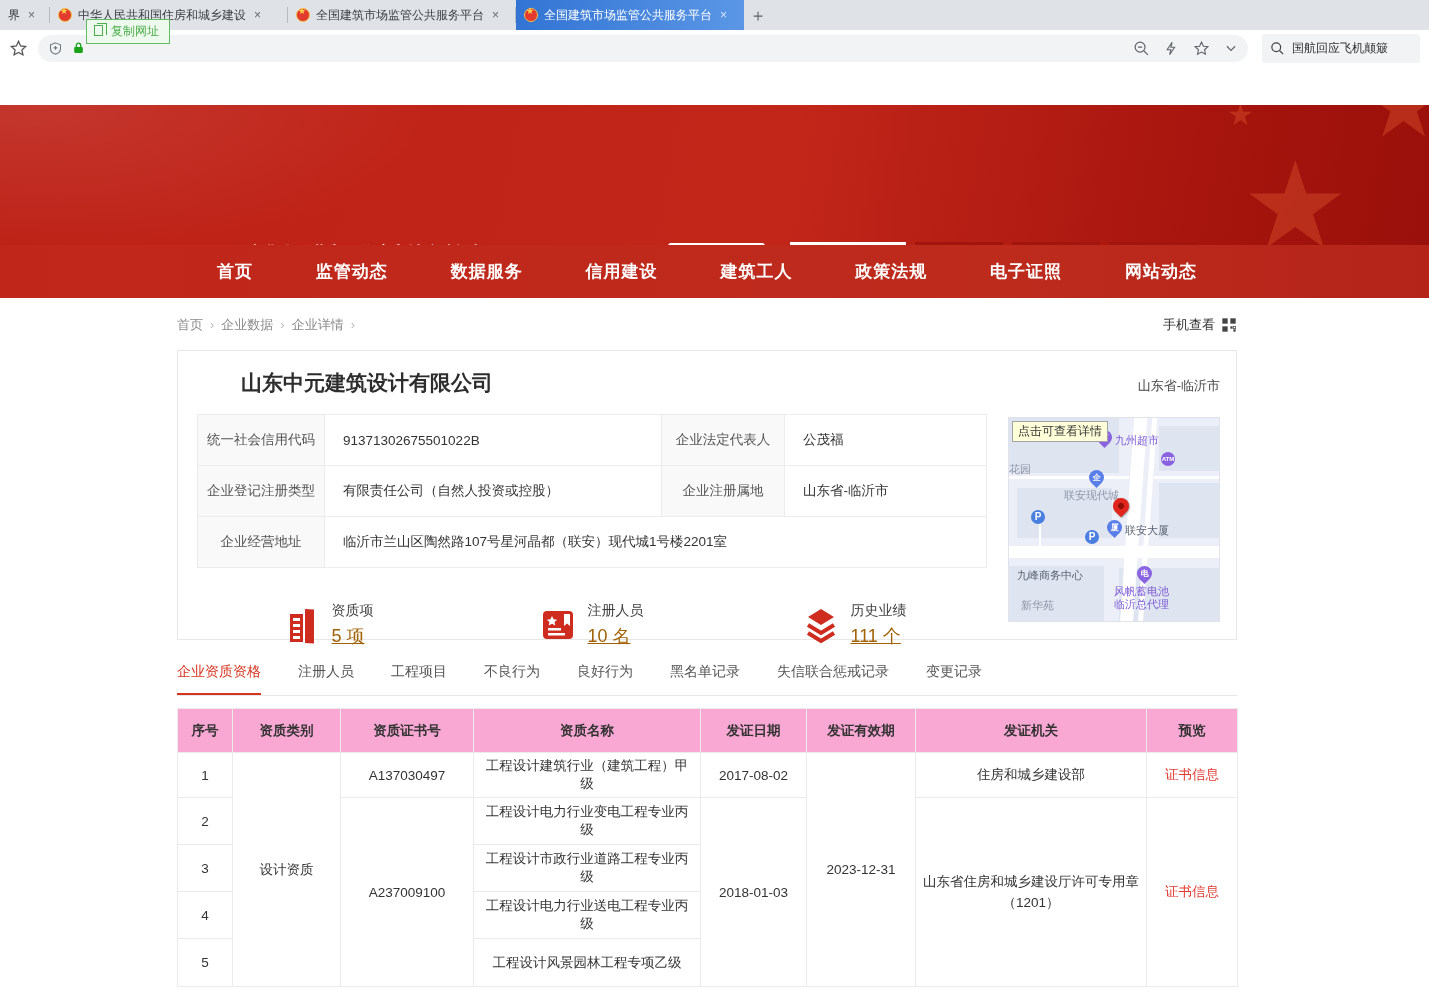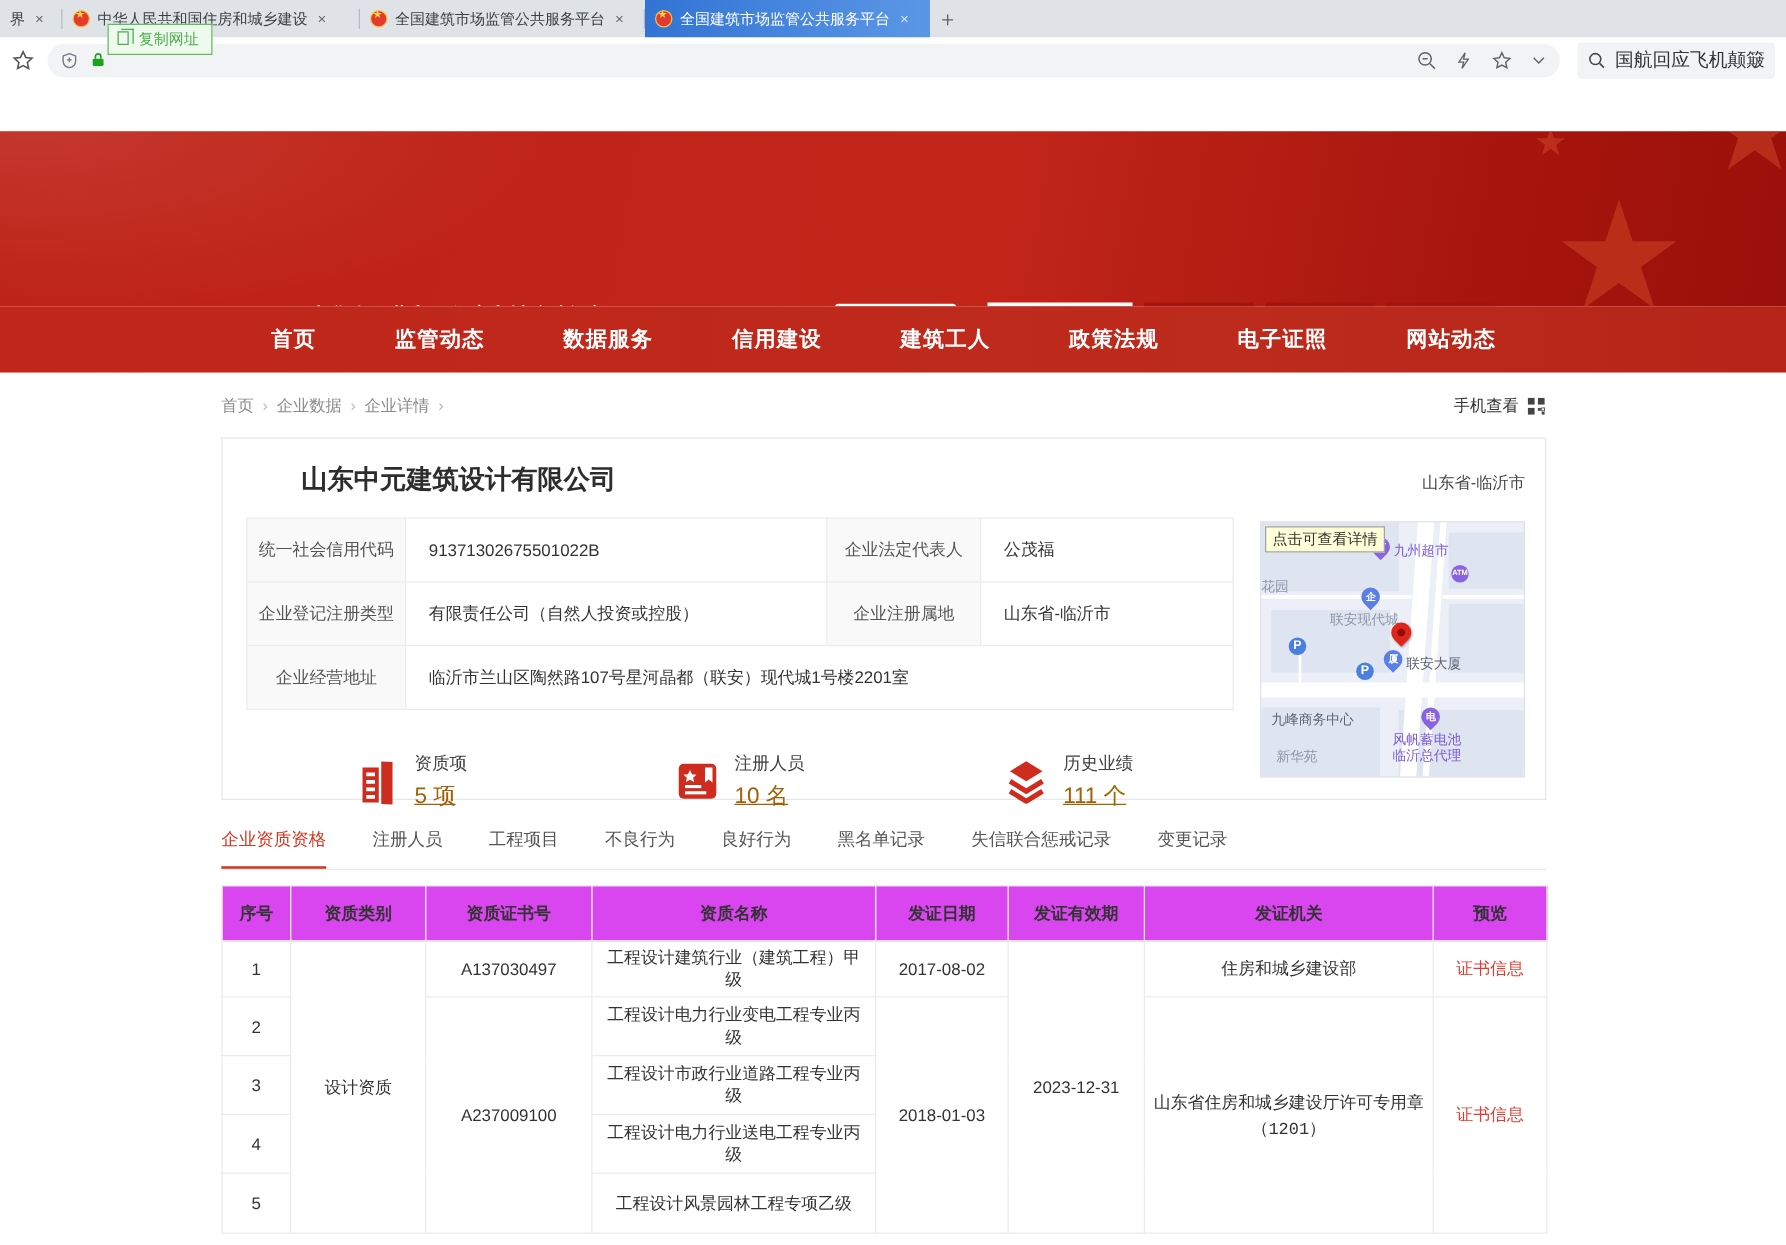--- a/index.html
+++ b/index.html
@@ -22,21 +22,21 @@
 
   .urlrow { position:absolute; left:0; top:30px; width:1429px; height:36px; background:#fff; display:flex; align-items:center; }
   .bm-star { margin:0 10px 0 9px; color:#555; }
   .addressbar { position:relative; width:1210px; height:27px; background:#f1f3f5; border-radius:15px; display:flex; align-items:center; padding:0 10px; }
   .addressbar .url { font-size:14px; margin-left:8px; white-space:nowrap; overflow:hidden; }
   .url .proto { color:#18a018; }
   .url .host { color:#29313a; }
   .url .path { color:#7b828b; }
   .abar-right { margin-left:auto; display:flex; align-items:center; gap:14px; color:#5f6368; }
   .quickbox { margin-left:14px; width:158px; height:29px; background:#f1f3f5; display:flex; align-items:center; gap:7px; padding:0 8px; border-radius:3px; }
-  .quickbox span { font-size:15px; color:#333; white-space:nowrap; }
+  .quickbox span { font-size:12px; color:#333; white-space:nowrap; }
   svg.ic { display:block; }
 
   
   .banner { position:absolute; left:0; top:105px; width:1429px; height:140px; background:linear-gradient(100deg,#bd2015 0%,#c22619 55%,#a5140d 85%,#9a100a 100%); overflow:hidden; }
   .banner .shine { position:absolute; inset:0; background:radial-gradient(ellipse 700px 260px at 2% 0%,rgba(255,255,255,.10),transparent 60%); }
   .deco-star { position:absolute; color:#d8502c; opacity:.45; line-height:1; user-select:none; }
   .navbar { position:absolute; left:0; top:245px; width:1429px; height:53px; background:linear-gradient(90deg,#c1261a,#bd2b1d 70%,#b42418); }
   .navinner { position:absolute; left:177px; top:0; width:1060px; height:53px; display:flex; align-items:center; justify-content:space-between; padding:0 40px; }
   .navitem { color:#fff; font-size:17px; font-weight:700; letter-spacing:1px; cursor:pointer; }
 
@@ -86,24 +86,24 @@
   .pcircle { position:absolute; width:14px; height:14px; border-radius:50%; background:#4a7fe0; color:#fff; font-size:10px; font-weight:700; text-align:center; line-height:14px; }
   .redpin { position:absolute; width:16px; height:16px; background:#e0261c; border-radius:50% 50% 50% 0; transform:rotate(-45deg); box-shadow:0 1px 2px rgba(0,0,0,.4); }
   .redpin::after { content:""; position:absolute; left:5px; top:5px; width:6px; height:6px; border-radius:50%; background:#8f0f08; }
 
   .tabsrow { position:absolute; left:177px; top:663px; width:1060px; display:flex; gap:37px; border-bottom:1px solid #e8e8e8; height:33px; }
   .ctab { font-size:14px; color:#555; cursor:pointer; padding-bottom:12px; }
   .ctab.active { color:#d5341f; border-bottom:2px solid #d5341f; font-weight:500; }
 
   table.qtbl { position:absolute; left:177px; top:708px; width:1060px; border-collapse:collapse; table-layout:fixed; }
   table.qtbl th, table.qtbl td { border:1px solid #ebebeb; font-size:13.5px; color:#333; text-align:center; padding:4px 6px; }
-  table.qtbl th { background:#d946ef; font-weight:700; height:44px; }
+  table.qtbl th { background:#f9a8d4; font-weight:700; height:44px; }
   table.qtbl td { height:45px; }
   .rlink { color:#e23c31; cursor:pointer; }
-  .auth2 { margin-top:3px;font-family:Liberation Mono, monospace; }
+  .auth2 { margin-top:3px; }
 </style>
 </head>
 <body>
 
 <div class="page">
 
   <div class="tabstrip">
     <div class="btab" style="width:50px">
       <span class="tlabel">界</span>
       <span class="close-x">×</span>

